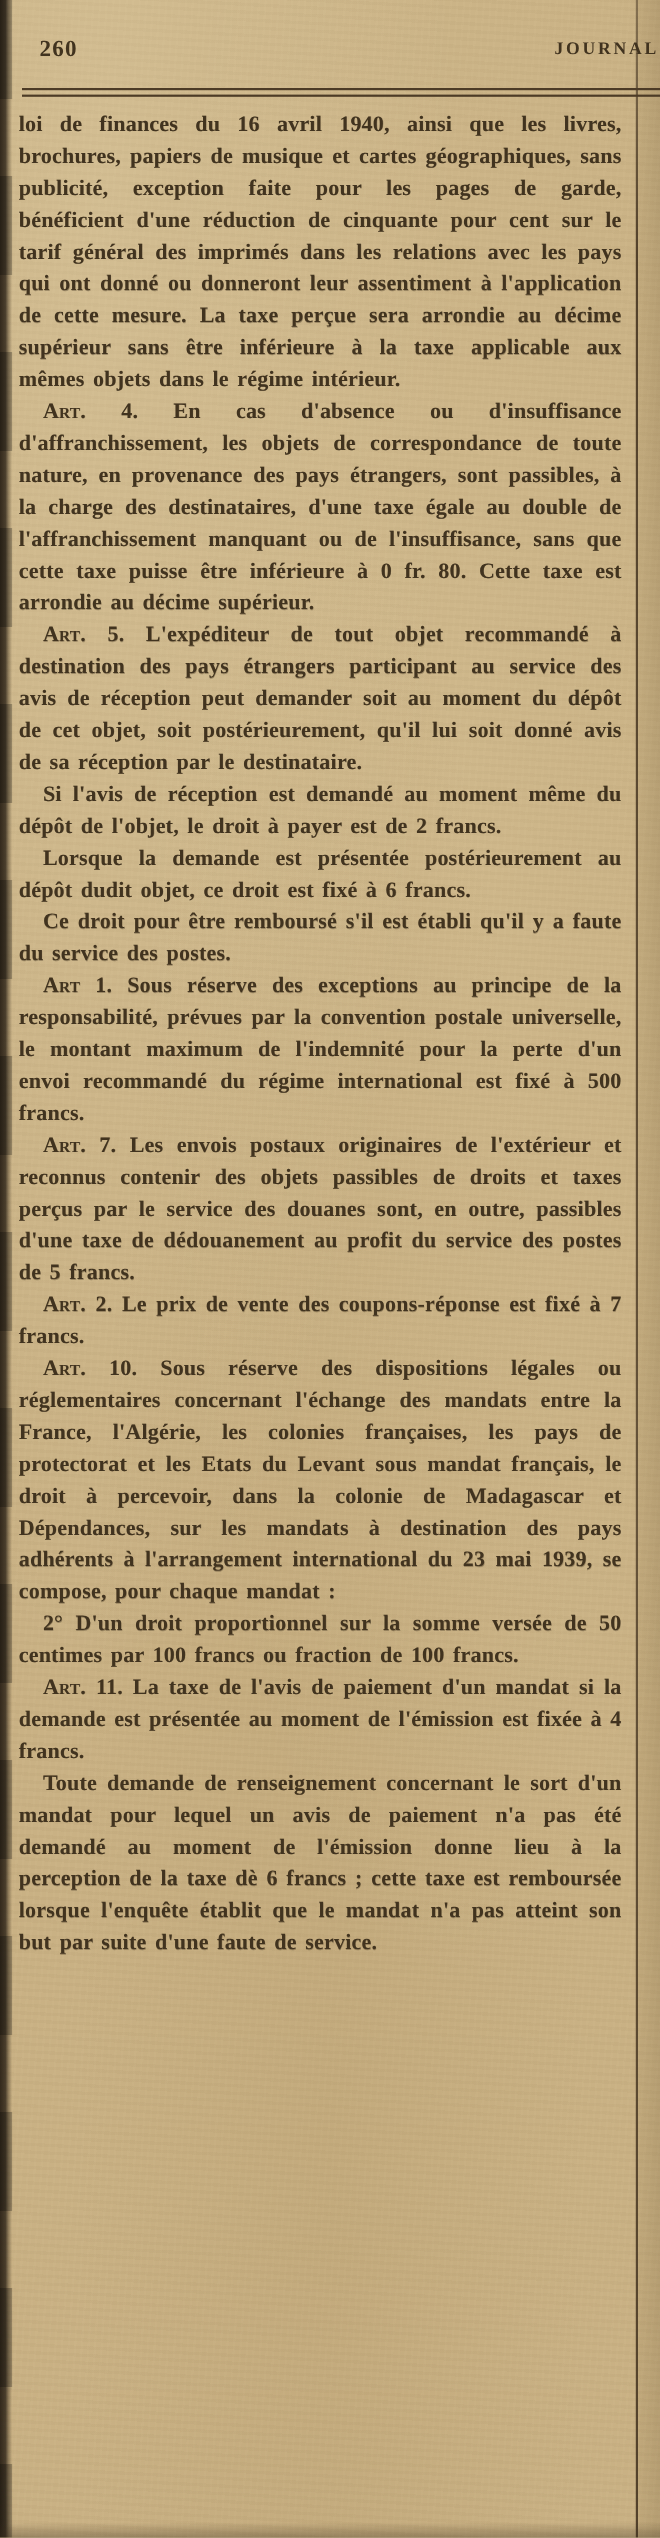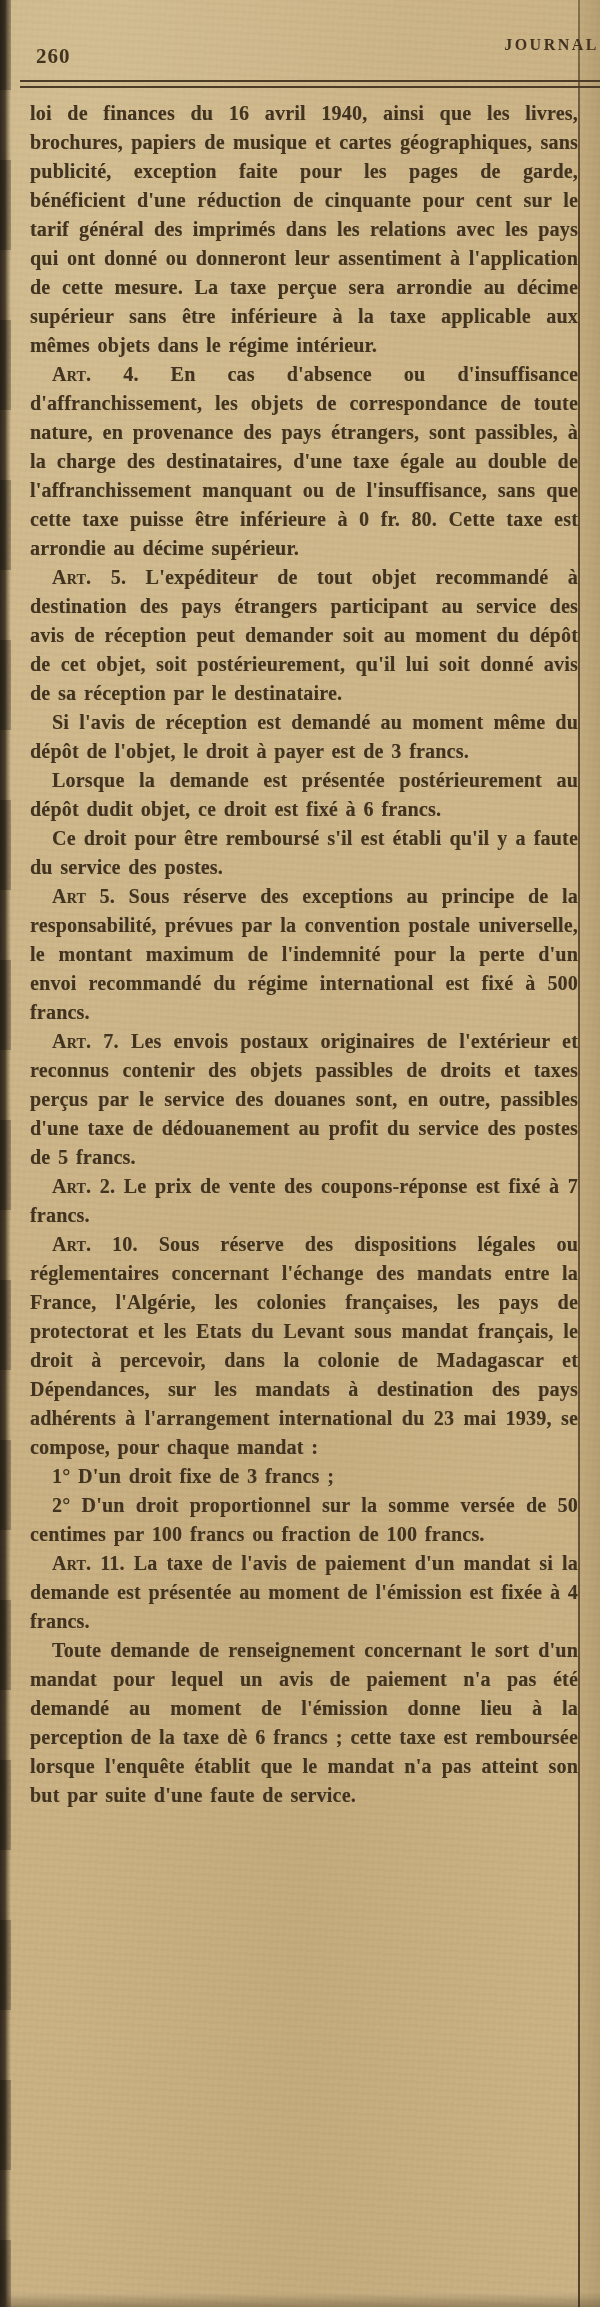--- a/index.html
+++ b/index.html
@@ -52,35 +52,35 @@
     background:linear-gradient(180deg,
       rgba(76,59,38,0.55), rgba(76,59,38,0.95) 10%,
       rgba(76,59,38,0.8) 60%, rgba(76,59,38,0.95));
   }
   .right-strip{
     position:absolute;top:0;bottom:0;left:580px;width:20px;
     background:linear-gradient(90deg, rgba(130,105,60,0.12), rgba(110,88,50,0.22));
   }
   
   .pagenum{
-    position:absolute;top:44px;left:36px;
+    position:absolute;top:32px;left:36px;
     font-size:21px;font-weight:bold;letter-spacing:1px;
   }
   .journal{
     position:absolute;top:36px;right:1px;
     font-size:16px;font-weight:bold;letter-spacing:2.5px;
   }
   .rule-double{
     position:absolute;top:80px;left:20px;right:0;height:4px;
     border-top:2px solid var(--rule);
     border-bottom:2px solid var(--rule);
   }
   
   .text-col{
-    position:absolute;top:99px;left:30px;width:548px;
+    position:absolute;top:99px;left:17px;width:548px;
   }
   .para{
     margin:0;
     font-size:20px;
     font-weight:bold;
     line-height:29px;
     text-align:justify;
     letter-spacing:0.2px;
     word-spacing:2.5px;
     text-shadow:0.3px 0.3px 0 rgba(65,51,31,0.35);
@@ -98,25 +98,24 @@
   <div class="bottom-edge"></div>
 
   <div class="pagenum">260</div>
   <div class="journal">JOURNAL</div>
   <div class="rule-double"></div>
 
   <div class="text-col">
       <p class="para">loi de finances du 16 avril 1940, ainsi que les livres, brochures, papiers de musique et cartes géographiques, sans publicité, exception faite pour les pages de garde, bénéficient d'une réduction de cinquante pour cent sur le tarif général des imprimés dans les relations avec les pays qui ont donné ou donneront leur assentiment à l'application de cette mesure. La taxe perçue sera arrondie au décime supérieur sans être inférieure à la taxe applicable aux mêmes objets dans le régime intérieur.</p>
       <p class="para indent"><span class="art-label">Art. 4. </span>En cas d'absence ou d'insuffisance d'affranchissement, les objets de correspondance de toute nature, en provenance des pays étrangers, sont passibles, à la charge des destinataires, d'une taxe égale au double de l'affranchissement manquant ou de l'insuffisance, sans que cette taxe puisse être inférieure à 0 fr. 80. Cette taxe est arrondie au décime supérieur.</p>
       <p class="para indent"><span class="art-label">Art. 5. </span>L'expéditeur de tout objet recommandé à destination des pays étrangers participant au service des avis de réception peut demander soit au moment du dépôt de cet objet, soit postérieurement, qu'il lui soit donné avis de sa réception par le destinataire.</p>
-      <p class="para indent">Si l'avis de réception est demandé au moment même du dépôt de l'objet, le droit à payer est de 3 francs.</p>
+      <p class="para indent">Si l'avis de réception est demandé au moment même du dépôt de l'objet, le droit à payer est de 2 francs.</p>
       <p class="para indent">Lorsque la demande est présentée postérieurement au dépôt dudit objet, ce droit est fixé à 6 francs.</p>
       <p class="para indent">Ce droit pour être remboursé s'il est établi qu'il y a faute du service des postes.</p>
-      <p class="para indent"><span class="art-label">Art 5. </span>Sous réserve des exceptions au principe de la responsabilité, prévues par la convention postale universelle, le montant maximum de l'indemnité pour la perte d'un envoi recommandé du régime international est fixé à 500 francs.</p>
+      <p class="para indent"><span class="art-label">Art 1. </span>Sous réserve des exceptions au principe de la responsabilité, prévues par la convention postale universelle, le montant maximum de l'indemnité pour la perte d'un envoi recommandé du régime international est fixé à 500 francs.</p>
       <p class="para indent"><span class="art-label">Art. 7. </span>Les envois postaux originaires de l'extérieur et reconnus contenir des objets passibles de droits et taxes perçus par le service des douanes sont, en outre, passibles d'une taxe de dédouanement au profit du service des postes de 5 francs.</p>
       <p class="para indent"><span class="art-label">Art. 2. </span>Le prix de vente des coupons-réponse est fixé à 7 francs.</p>
       <p class="para indent"><span class="art-label">Art. 10. </span>Sous réserve des dispositions légales ou réglementaires concernant l'échange des mandats entre la France, l'Algérie, les colonies françaises, les pays de protectorat et les Etats du Levant sous mandat français, le droit à percevoir, dans la colonie de Madagascar et Dépendances, sur les mandats à destination des pays adhérents à l'arrangement international du 23 mai 1939, se compose, pour chaque mandat :</p>
-      <p class="para indent">1° D'un droit fixe de 3 francs ;</p>
       <p class="para indent">2° D'un droit proportionnel sur la somme versée de 50 centimes par 100 francs ou fraction de 100 francs.</p>
       <p class="para indent"><span class="art-label">Art. 11. </span>La taxe de l'avis de paiement d'un mandat si la demande est présentée au moment de l'émission est fixée à 4 francs.</p>
       <p class="para indent">Toute demande de renseignement concernant le sort d'un mandat pour lequel un avis de paiement n'a pas été demandé au moment de l'émission donne lieu à la perception de la taxe dè 6 francs ; cette taxe est remboursée lorsque l'enquête établit que le mandat n'a pas atteint son but par suite d'une faute de service.</p>
     </div>
 </div>
 
 </body></html>

